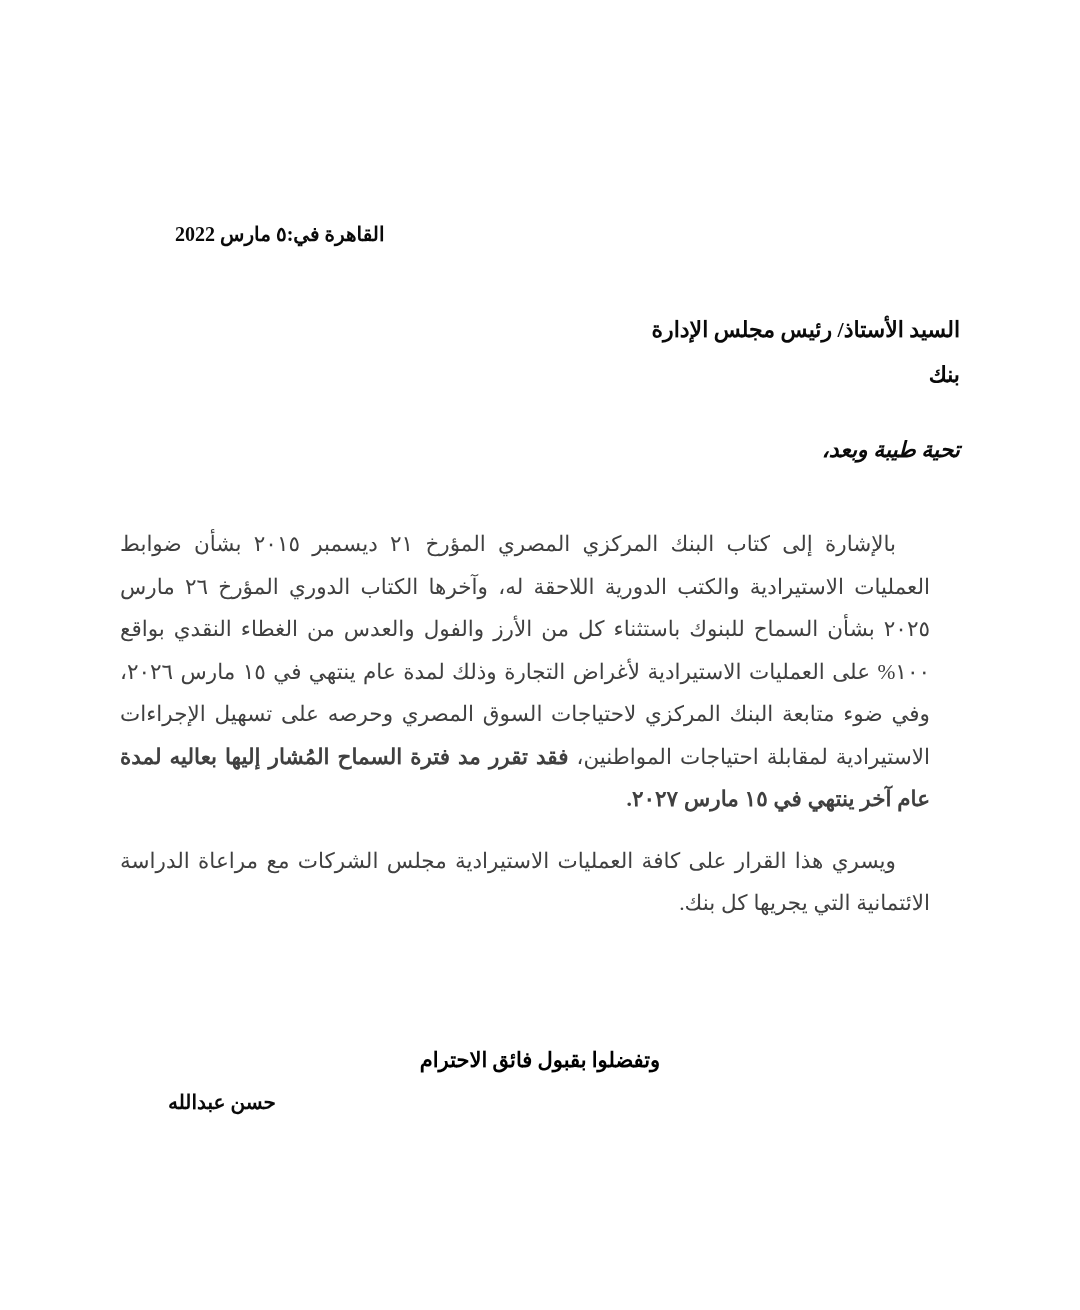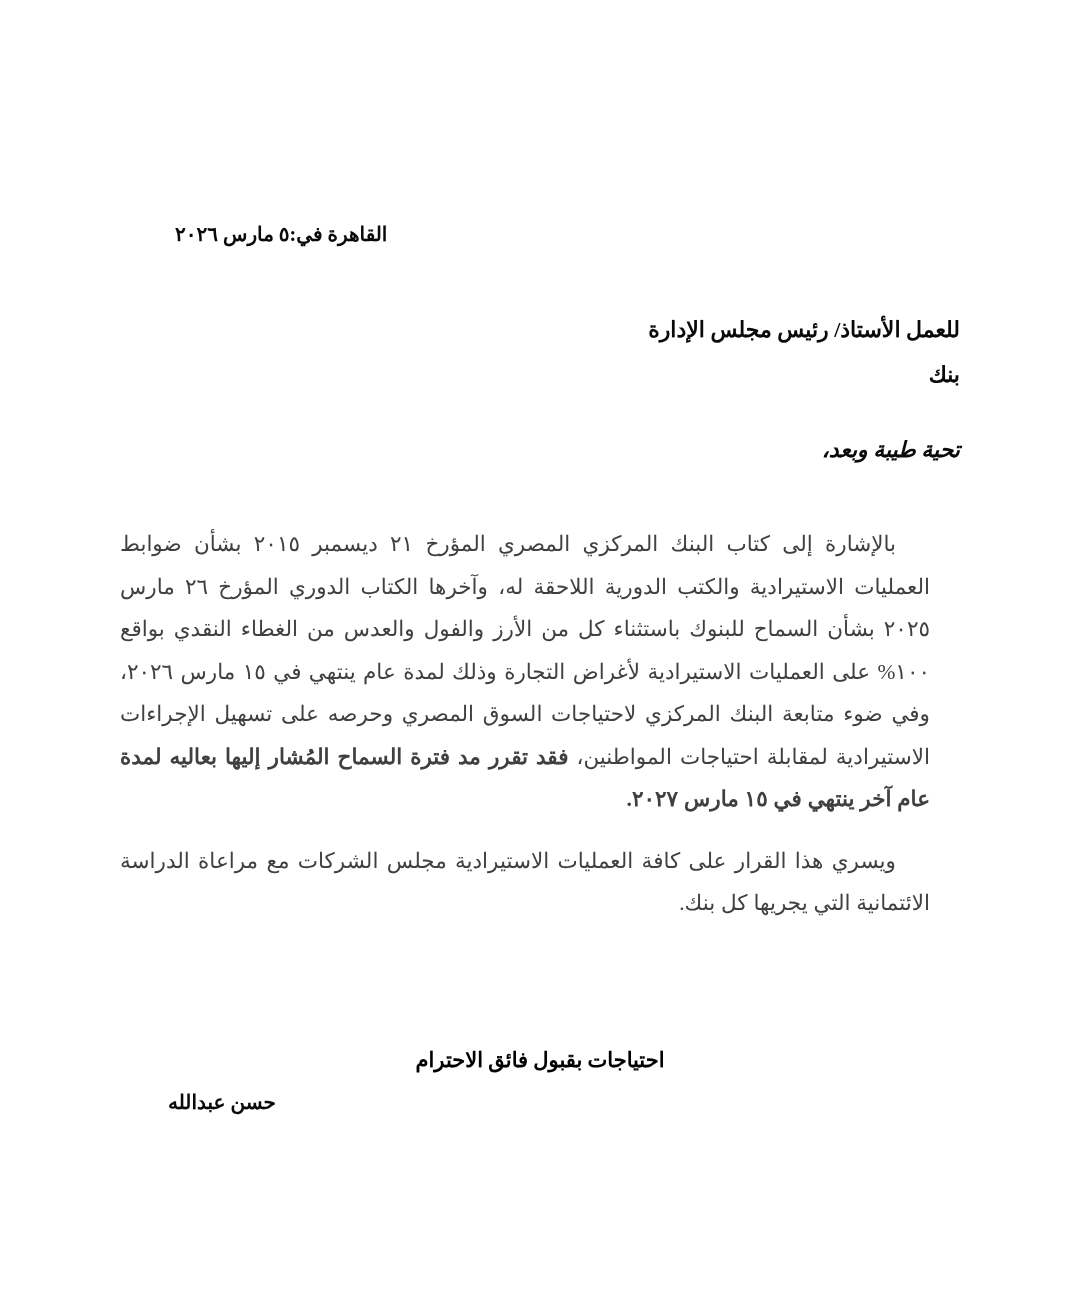--- a/index.html
+++ b/index.html
@@ -116,30 +116,30 @@
     font-size: 20px;
     font-weight: 700;
     text-align: right;
   }
 </style>
 </head>
 <body>
 
 <div class="page">
 
-  <div class="line" id="date-line">القاهرة في:٥ مارس ٢٠٢٦</div>
+  <div class="line" id="date-line">القاهرة في:٥ مارس 2022</div>
 
-  <div class="line" id="addressee-title">للعمل الأستاذ/ رئيس مجلس الإدارة</div>
+  <div class="line" id="addressee-title">السيد الأستاذ/ رئيس مجلس الإدارة</div>
 
   <div class="line" id="addressee-bank">بنك</div>
 
   <div class="line" id="salutation">تحية طيبة وبعد،</div>
 
   <div class="para" id="para-1"><span class="indent"></span><span>بالإشارة إلى كتاب البنك المركزي المصري المؤرخ ٢١ ديسمبر ٢٠١٥ بشأن ضوابط العمليات الاستيرادية والكتب الدورية اللاحقة له، وآخرها الكتاب الدوري المؤرخ ٢٦ مارس ٢٠٢٥ بشأن السماح للبنوك باستثناء كل من الأرز والفول والعدس من الغطاء النقدي بواقع ١٠٠% على العمليات الاستيرادية لأغراض التجارة وذلك لمدة عام ينتهي في ١٥ مارس ٢٠٢٦، وفي ضوء متابعة البنك المركزي لاحتياجات السوق المصري وحرصه على تسهيل الإجراءات الاستيرادية لمقابلة احتياجات المواطنين، </span><b>فقد تقرر مد فترة السماح المُشار إليها بعاليه لمدة عام آخر ينتهي في ١٥ مارس ٢٠٢٧.</b></div>
 
   <div class="para" id="para-2"><span class="indent"></span><span>ويسري هذا القرار على كافة العمليات الاستيرادية مجلس الشركات مع مراعاة الدراسة الائتمانية التي يجريها كل بنك.</span></div>
 
 
-  <div id="closing-regards">احتياجات بقبول فائق الاحترام</div>
+  <div id="closing-regards">وتفضلوا بقبول فائق الاحترام</div>
 
   <div class="line" id="signature-name">حسن عبدالله</div>
 
 </div>
 
 </body></html>

